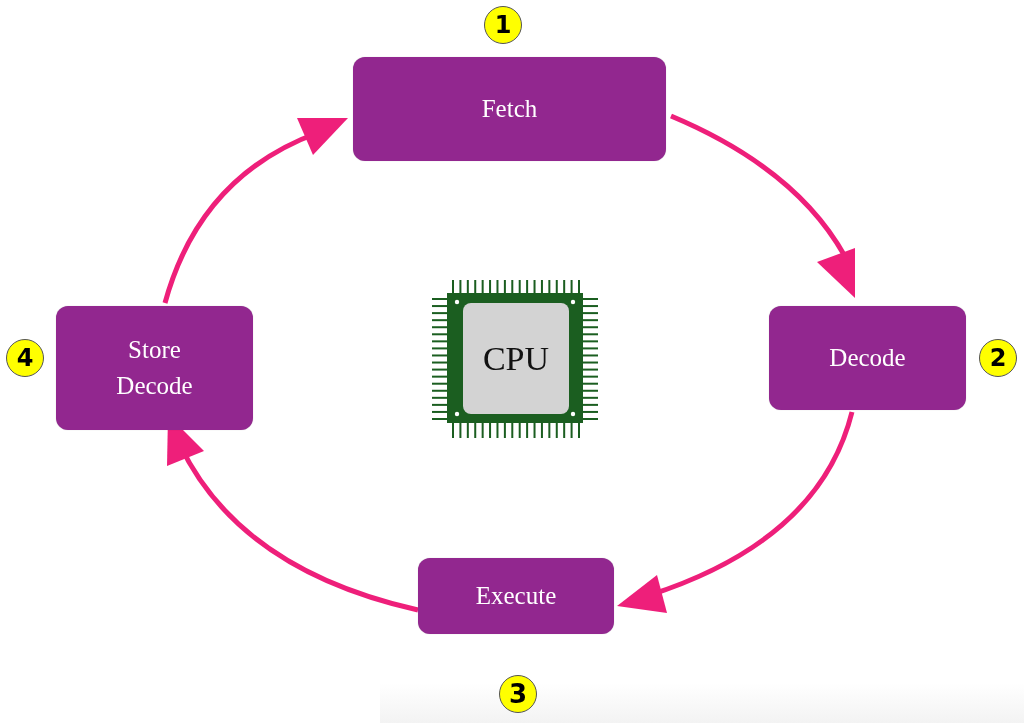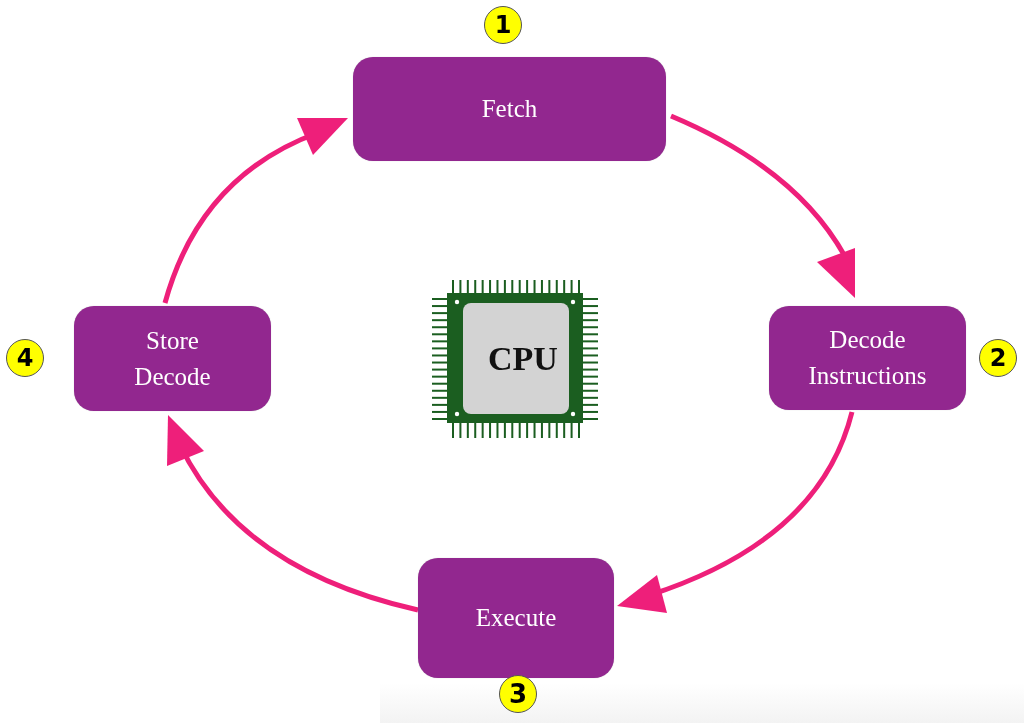--- a/index.html
+++ b/index.html
@@ -8,48 +8,48 @@
     background: #ffffff;
     font-family: "DejaVu Serif", "Liberation Serif", serif;
   }
   .bottom-fade {
     position: absolute; left: 380px; right: 0; bottom: 0; height: 40px;
     background: linear-gradient(to bottom, rgba(245,245,245,0), rgba(243,243,243,1));
   }
   svg.arrows { position: absolute; left: 0; top: 0; }
   .box {
     position: absolute; background: #92278f; color: #ffffff;
-    border-radius: 20px;
+    border-radius: 12px;
     display: flex; flex-direction: column; align-items: center; justify-content: center;
     font-family: "Liberation Serif", "DejaVu Serif", serif;
     font-size: 25px; line-height: 36px; text-align: center;
     box-shadow: 0 0 1px rgba(0,0,0,0.25);
   }
   .box span { display: block; white-space: nowrap; }
   #box-fetch   { left: 353px; top: 57px;  width: 313px; height: 104px; }
   #box-decode  { left: 769px; top: 306px; width: 197px; height: 104px; }
-  #box-execute { left: 418px; top: 558px; width: 196px; height: 120px; }
-  #box-store   { left: 74px;  top: 306px; width: 197px; height: 105px; }
+  #box-execute { left: 418px; top: 558px; width: 196px; height: 76px; }
+  #box-store   { left: 56px;  top: 306px; width: 197px; height: 124px; }
   .badge {
     position: absolute; width: 36px; height: 36px; border-radius: 50%;
     background: #ffff00; border: 1.5px solid #555;
     display: flex; align-items: center; justify-content: center;
     font-family: "DejaVu Sans", "Liberation Sans", sans-serif;
     font-weight: bold; font-size: 24px; color: #000;
   }
   #badge-1 { left: 484px; top: 6px; }
   #badge-2 { left: 979px; top: 339px; }
   #badge-3 { left: 499px; top: 675px; font-size: 26px; }
   #badge-4 { left: 6px;   top: 339px; }
   #cpu { position: absolute; left: 432px; top: 280px; }
   .cpu-label {
-    position: absolute; left: 463px; top: 303px; width: 120px; height: 111px;
+    position: absolute; left: 463px; top: 303px; width: 106px; height: 111px;
     display: flex; align-items: center; justify-content: center;
     font-family: "Liberation Serif", "DejaVu Serif", serif;
-    font-size: 34px; color: #111; font-weight: bold;
+    font-size: 34px; color: #111;
   }
 </style>
 </head>
 <body>
 
 <div class="bottom-fade"></div>
 
 <svg class="arrows" width="1024" height="723">
   <defs>
     <marker id="ah" markerWidth="10" markerHeight="10" refX="6" refY="5" orient="auto" markerUnits="userSpaceOnUse" viewBox="0 0 10 10">
@@ -67,21 +67,20 @@
 
   <path d="M 165 303 Q 200 175 320 132" fill="none" stroke="#ee1f7a" stroke-width="5"></path>
   <polygon points="348,118 297,118 313,155" fill="#ee1f7a"></polygon>
 </svg>
 
 <div class="box" id="box-fetch">
   <span>Fetch</span>
 </div>
 <div class="box" id="box-decode">
   <span>Decode</span>
-  <span>Instructions</span>
 </div>
 <div class="box" id="box-execute">
   <span>Execute</span>
 </div>
 <div class="box" id="box-store">
   <span>Store</span>
   <span>Decode</span>
 </div>
 
 <div class="badge" id="badge-1">1</div>

